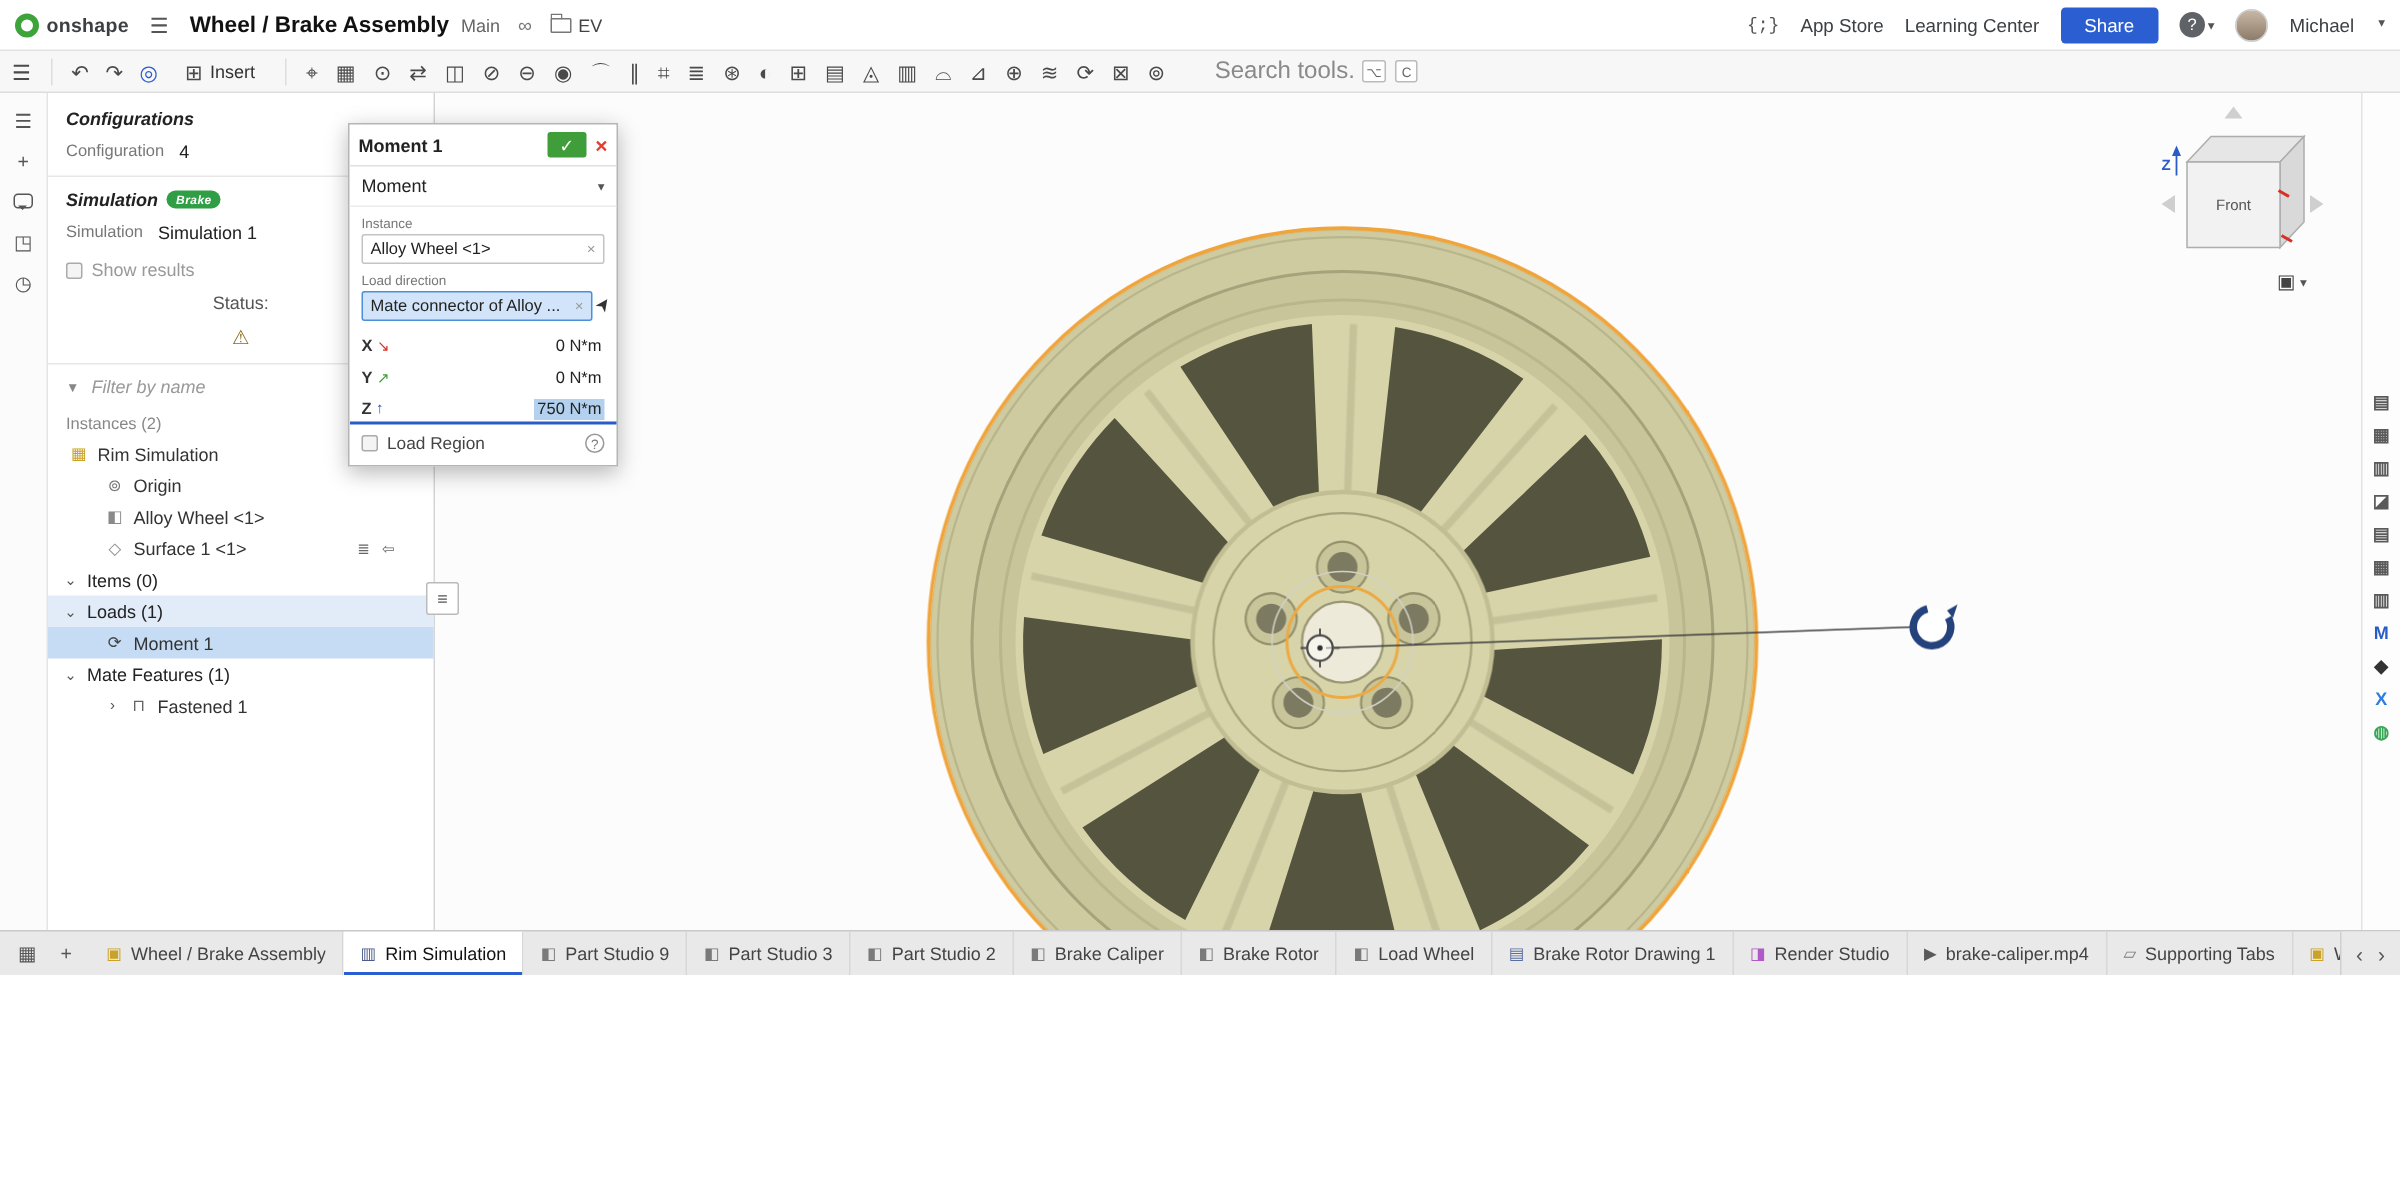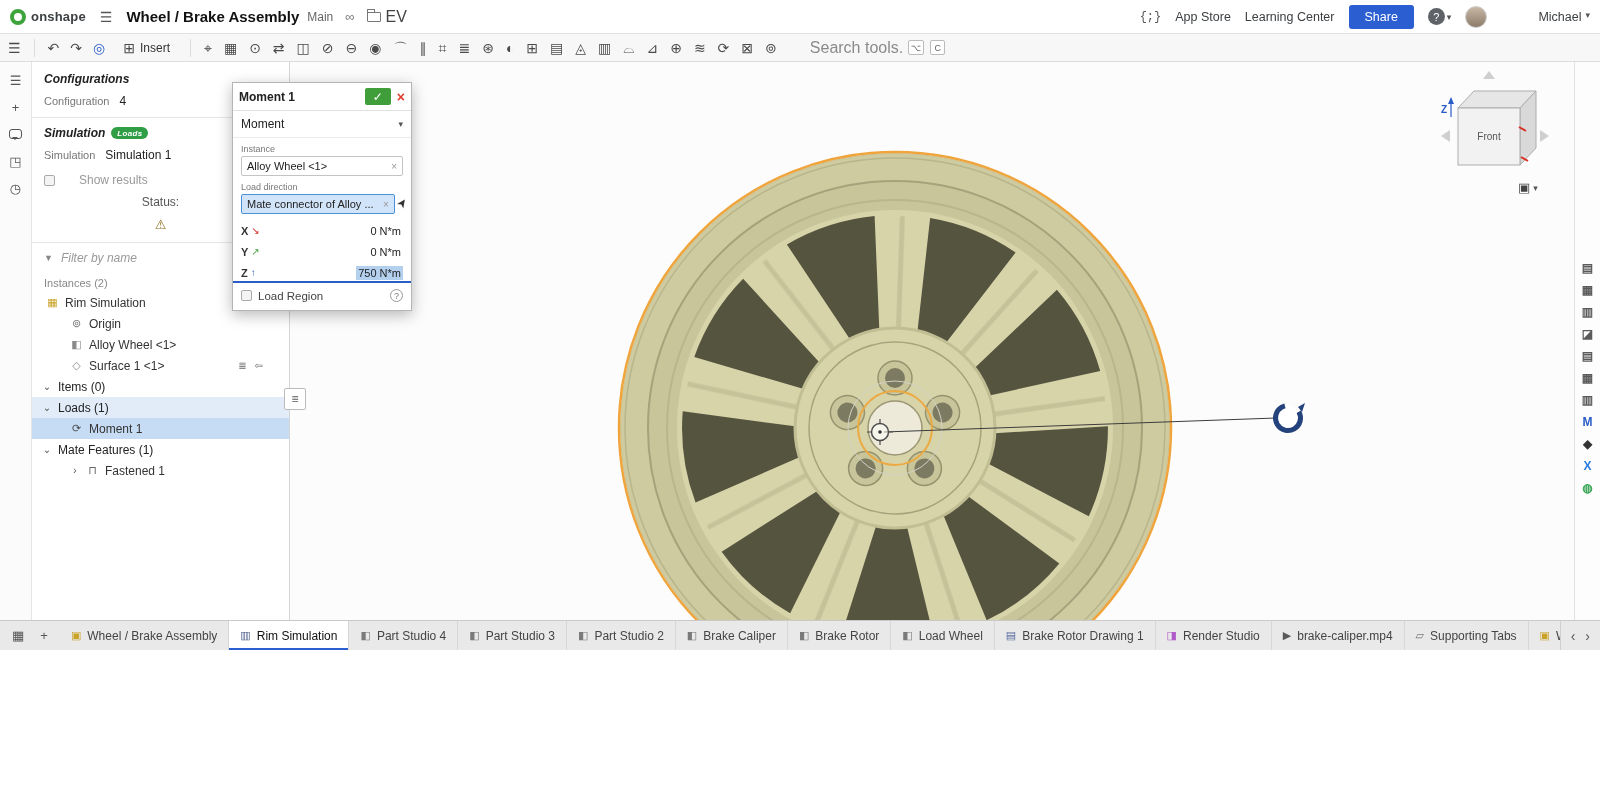--- a/index.html
+++ b/index.html
@@ -13,30 +13,30 @@
   .logo { display:flex; align-items:center; gap:5px; }
   .logo-mark { width:16px; height:16px; border-radius:50%; border:4.5px solid #3fa33c; background:#fff; }
   .wordmark { font-size:13px; font-weight:bold; color:#3c4043; letter-spacing:.2px; }
   .hamburger { margin-left:14px; font-size:14px; color:#555; cursor:pointer; }
   .doc-title { margin-left:14px; font-size:15px; font-weight:bold; color:#111; white-space:nowrap; }
   .branch { margin-left:8px; font-size:12px; color:#666; }
   .link-ic { margin-left:12px; color:#777; font-size:13px; }
   .folder-wrap { margin-left:12px; display:flex; align-items:center; gap:5px; }
   .folder-ic { width:14px; height:10px; border:1.5px solid #777; border-radius:1px; position:relative; }
   .folder-ic::before { content:''; position:absolute; top:-4px; left:-1px; width:6px; height:3px; border:1.5px solid #777; border-bottom:none; border-radius:1px 1px 0 0; }
-  .folder-label { font-size:16px; color:#444; }
+  .folder-label { font-size:12px; color:#444; }
   .header-right { margin-left:auto; display:flex; align-items:center; gap:14px; }
   .code-ic { font-size:12px; color:#555; font-family:"Liberation Mono", monospace; }
   .hdr-link { font-size:12.5px; color:#3c4043; white-space:nowrap; cursor:pointer; }
   .share-btn { background:#2b5ed0; color:#fff; font-size:12.5px; padding:5px 16px; border-radius:3px; border:none; cursor:pointer; }
   .help-wrap { display:flex; align-items:center; gap:2px; }
   .help-circle { width:17px; height:17px; border-radius:50%; background:#5f6368; color:#fff; font-size:11px; display:flex; align-items:center; justify-content:center; }
   .caret { font-size:9px; color:#555; }
   .avatar { width:22px; height:22px; border-radius:50%; background:linear-gradient(#c9b8a5,#8d7b6a); border:1px solid #ccc; }
-  .user-name { font-size:12.5px; color:#3c4043; display:flex; align-items:flex-start; gap:4px;margin-left:37px; }
+  .user-name { font-size:12.5px; color:#3c4043; display:flex; align-items:flex-start; gap:16px; }
 
   
   .toolbar { height:28px; background:#f7f7f7; border-bottom:1px solid #ddd;
     display:flex; align-items:center; padding:0 8px; gap:11px; flex:0 0 auto; }
   .tb-ic { font-size:14px; color:#4a4a4a; cursor:pointer; line-height:1; }
   .tb-ic.blue { color:#2a5cc7; }
   .tb-sep { width:1px; height:18px; background:#ddd; margin:0 2px; }
   .insert-btn { display:flex; align-items:center; gap:5px; font-size:12px; color:#333; padding:3px 7px; border-radius:2px; cursor:pointer; }
   .tool-icons { display:flex; align-items:center; gap:12px; }
   .search-wrap { display:flex; align-items:center; gap:6px; margin-left:22px; }
@@ -55,21 +55,21 @@
   .bubble::after { content:''; position:absolute; left:2px; bottom:-5px; border:3px solid transparent; border-top-color:#555; }
 
   
   .left-panel { width:258px; background:#fff; border-right:1px solid #d5d5d5; flex:0 0 auto; font-size:12px; padding-top:4px; position:relative; }
   .sec-title { font-size:12px; font-weight:bold; color:#222; padding:6px 12px 5px; display:flex; align-items:center;font-style:italic; }
   .beta { background:#2f9e44; color:#fff; font-size:8px; font-weight:bold; padding:1.5px 6px; border-radius:8px; margin-left:6px; letter-spacing:.3px; }
   .cfg-row { display:flex; align-items:center; padding:3px 12px 7px; gap:10px; }
   .cfg-lbl { font-size:11px; color:#777; }
   .cfg-val { font-size:12px; color:#222; }
   .panel-hr { border:none; border-top:1px solid #e7e7e7; margin:2px 0; }
-  .check-row { display:flex; align-items:center; gap:24px; padding:4px 12px; color:#999; font-size:12px; }
+  .check-row { display:flex; align-items:center; gap:6px; padding:4px 12px; color:#999; font-size:12px; }
   .cb { width:11px; height:11px; border:1px solid #aaa; border-radius:2px; background:#f4f4f4; display:inline-block; }
   .status-row { display:flex; align-items:center; gap:8px; padding:4px 12px 8px; color:#555;flex-direction:column; }
   .warn { color:#8a6d1a; font-size:13px; }
   .filter-row { display:flex; align-items:center; gap:8px; padding:6px 12px; }
   .funnel { color:#888; font-size:9px; }
   .filter-input { border:none; outline:none; font-style:italic; font-size:12px; color:#000000; width:170px; font-family:"Liberation Sans",sans-serif; }
   .filter-input::placeholder { color:#999; }
   .list-hdr { font-size:11px; color:#888; padding:6px 12px 3px; }
   .tree-row { height:21px; display:flex; align-items:center; gap:6px; color:#333; padding-left:14px; cursor:pointer; }
   .tree-row.d1 { padding-left:38px; }
@@ -259,21 +259,21 @@
 
     <div class="left-panel">
       <div class="sec-title">Configurations</div>
       <div class="cfg-row">
         <span class="cfg-lbl">Configuration</span>
         <span class="cfg-val">4</span>
       </div>
       <hr class="panel-hr">
       <div class="sec-title">
         <span>Simulation</span>
-        <span class="beta">Loads</span>
+        <span class="beta">Brake</span>
       </div>
       <div class="cfg-row">
         <span class="cfg-lbl">Simulation</span>
         <span class="cfg-val">Simulation 1</span>
       </div>
       <div class="check-row">
         <span class="cb"></span>
         <span>Show results</span>
       </div>
       <div class="status-row">
@@ -514,21 +514,21 @@
           <span class="tab-label">Wheel / Brake Assembly</span>
         </div>
 
         <div class="tab active">
           <span class="tab-ic" style="color: rgb(74, 93, 138);">▥</span>
           <span class="tab-label">Rim Simulation</span>
         </div>
 
         <div class="tab">
           <span class="tab-ic" style="color: rgb(122, 122, 122);">◧</span>
-          <span class="tab-label">Part Studio 4</span>
+          <span class="tab-label">Part Studio 9</span>
         </div>
 
         <div class="tab">
           <span class="tab-ic" style="color: rgb(122, 122, 122);">◧</span>
           <span class="tab-label">Part Studio 3</span>
         </div>
 
         <div class="tab">
           <span class="tab-ic" style="color: rgb(122, 122, 122);">◧</span>
           <span class="tab-label">Part Studio 2</span>

